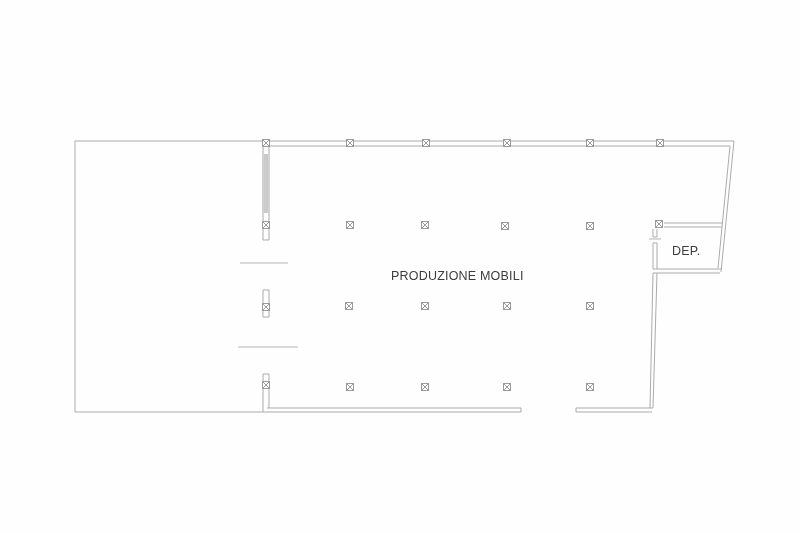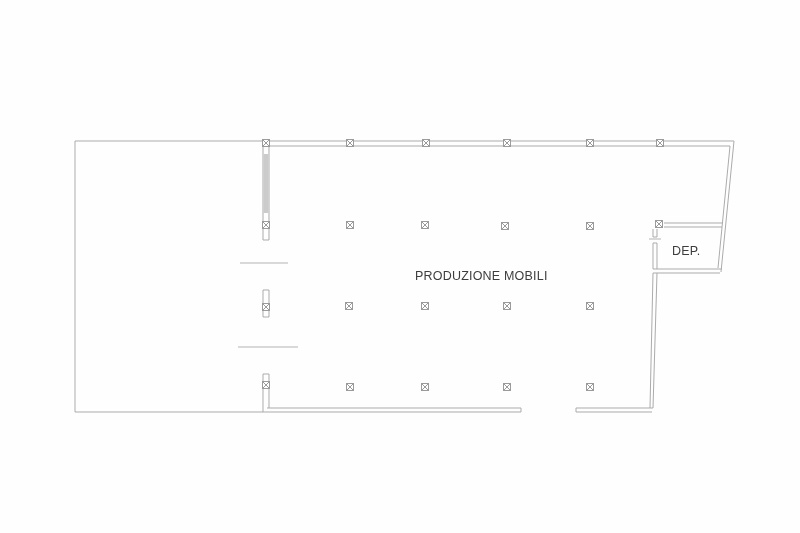--- a/index.html
+++ b/index.html
@@ -26,21 +26,21 @@
     position: absolute;
     color: #3d3d3d;
     font-size: 12.5px;
     letter-spacing: 0.2px;
     white-space: nowrap;
     line-height: 1;
     user-select: none;
     text-align: right;
   }
   .room-label.main {
-    left: 415px;
+    left: 391px;
     top: 270px;
   }
   .room-label.dep {
     left: 672px;
     top: 245px;
   }
 </style>
 </head>
 <body>
 

